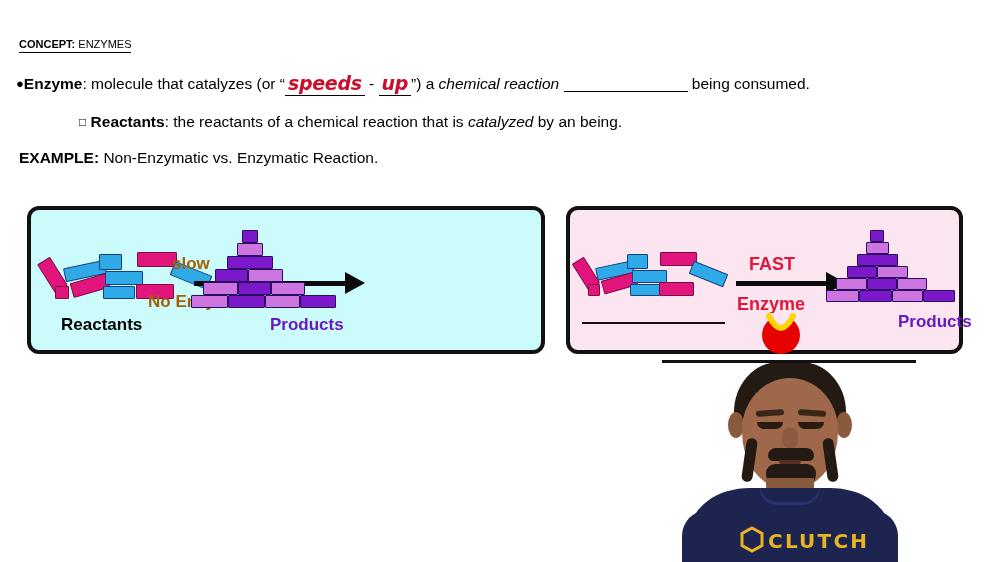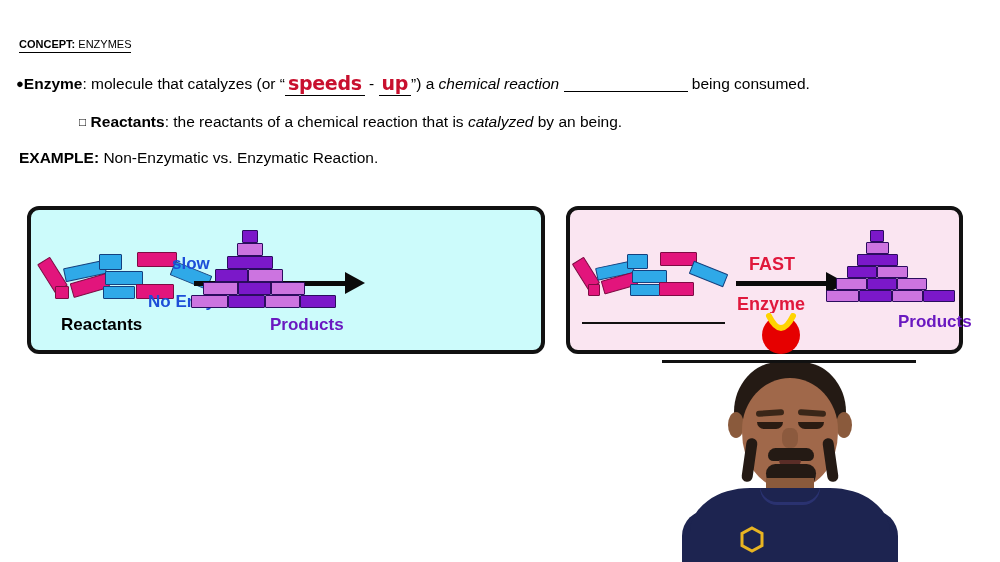--- a/index.html
+++ b/index.html
@@ -22,21 +22,21 @@
   #substrate-line{left:79px;top:114px;}
   #example-line{left:19px;top:150px;}
 
   .bullet{font-size:13px;vertical-align:1px;letter-spacing:0;}
   .sqbullet{font-size:12px;vertical-align:1px;}
 
   .blank{display:inline-block;border-bottom:1.4px solid #000;vertical-align:-3px;}
   .blank.w1{width:124px;}
   .hand{
     font-family:"DejaVu Sans",sans-serif;
-    color:#c8102e;font-size:19px;font-weight:600;
+    color:#c8102e;font-size:19px;font-weight:600;font-style:italic;
     letter-spacing:-0.3px;position:relative;top:-2px;
   }
   .handwrap{display:inline-block;border-bottom:1.4px solid #000;padding:0 3px;vertical-align:-3px;}
 
   
   .dbox{position:absolute;border:4px solid #111;border-radius:12px;box-sizing:border-box;}
   #box-left{left:27px;top:206px;width:518px;height:148px;background:#ccfbfb;}
   #box-right{left:566px;top:206px;width:397px;height:148px;background:#fae5f1;}
 
   .blk{position:absolute;box-sizing:border-box;border:1.5px solid #14316b;border-radius:1px;}
@@ -45,21 +45,21 @@
 
   .pblk{position:absolute;box-sizing:border-box;border:1.6px solid #2a0d5e;border-radius:1px;}
   .pblk.lt{background:#cc74e0;}
   .pblk.dk{background:#7b18c9;}
 
   .arrow-line{position:absolute;background:#0a0a0a;height:5px;}
   .arrow-head{position:absolute;width:0;height:0;border-top:11px solid transparent;
               border-bottom:11px solid transparent;border-left:20px solid #0a0a0a;}
 
   .lbl{position:absolute;white-space:nowrap;font-weight:bold;}
-  .lbl.blue{color:#1d4ed8;}
+  .lbl.blue{color:#a16207;}
   .lbl.red{color:#e0183c;text-align:center;}
   .lbl.purple{color:#6a19c0;margin-left:40px;}
   .lbl.black{color:#000;}
 
   .fillline{position:absolute;border-bottom:2.4px solid #111;}
 
   .enzyme-shape{position:absolute;width:42px;height:42px;}
 
   
   #video{position:absolute;left:662px;top:360px;width:254px;height:202px;overflow:hidden;background:#ffffff;}
@@ -222,17 +222,18 @@
       <div class="mouth"></div>
       <div class="chinbeard"></div>
       <div class="neck"></div>
       <div class="shoulderL"></div>
       <div class="shoulderR"></div>
       <div class="shirt"></div>
       <div class="collar"></div>
       <svg class="logo-hex" viewBox="0 0 24 27">
         <polygon points="12,2 22,7.5 22,19.5 12,25 2,19.5 2,7.5" fill="none" stroke="#e8b422" stroke-width="3"></polygon>
       </svg>
+      <div class="logo-text">CLUTCH</div>
     </div>
     <div class="vtop"></div>
   </div>
 
 </div>
 
 </body></html>

